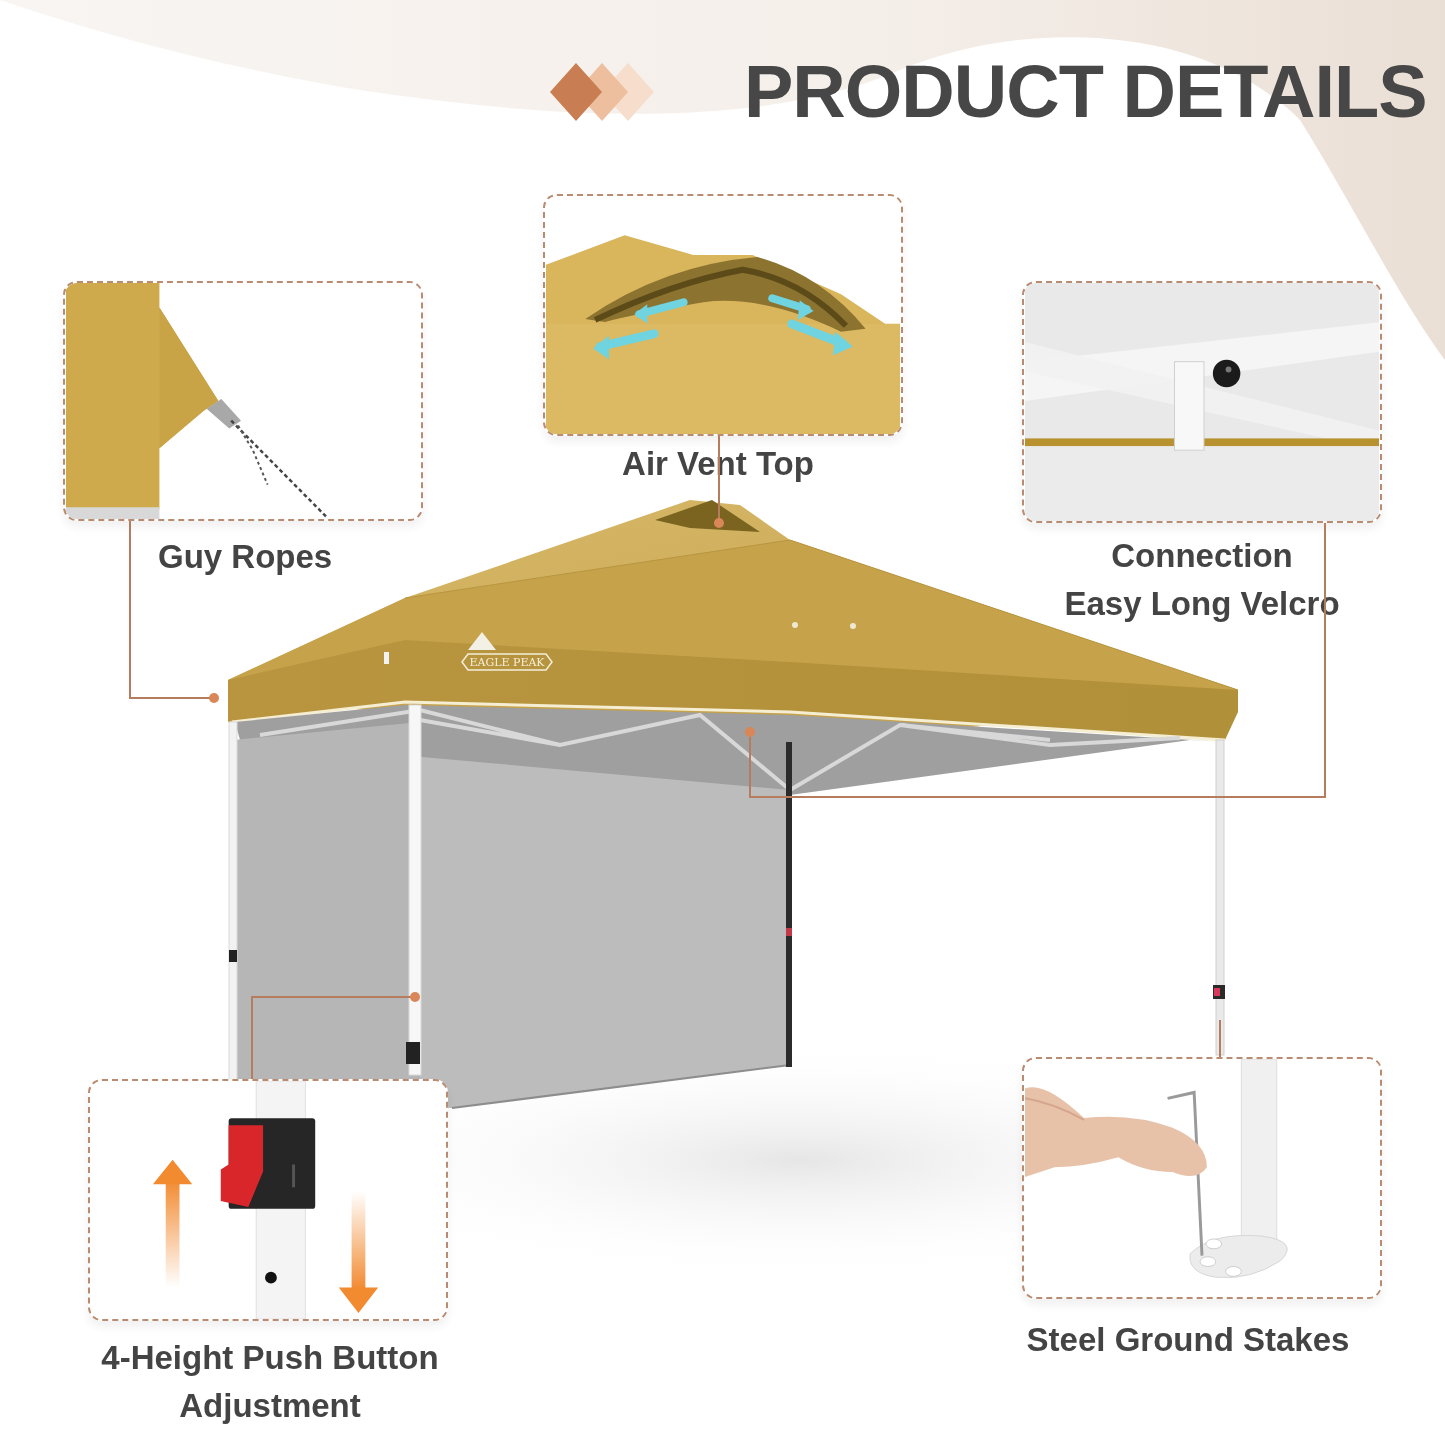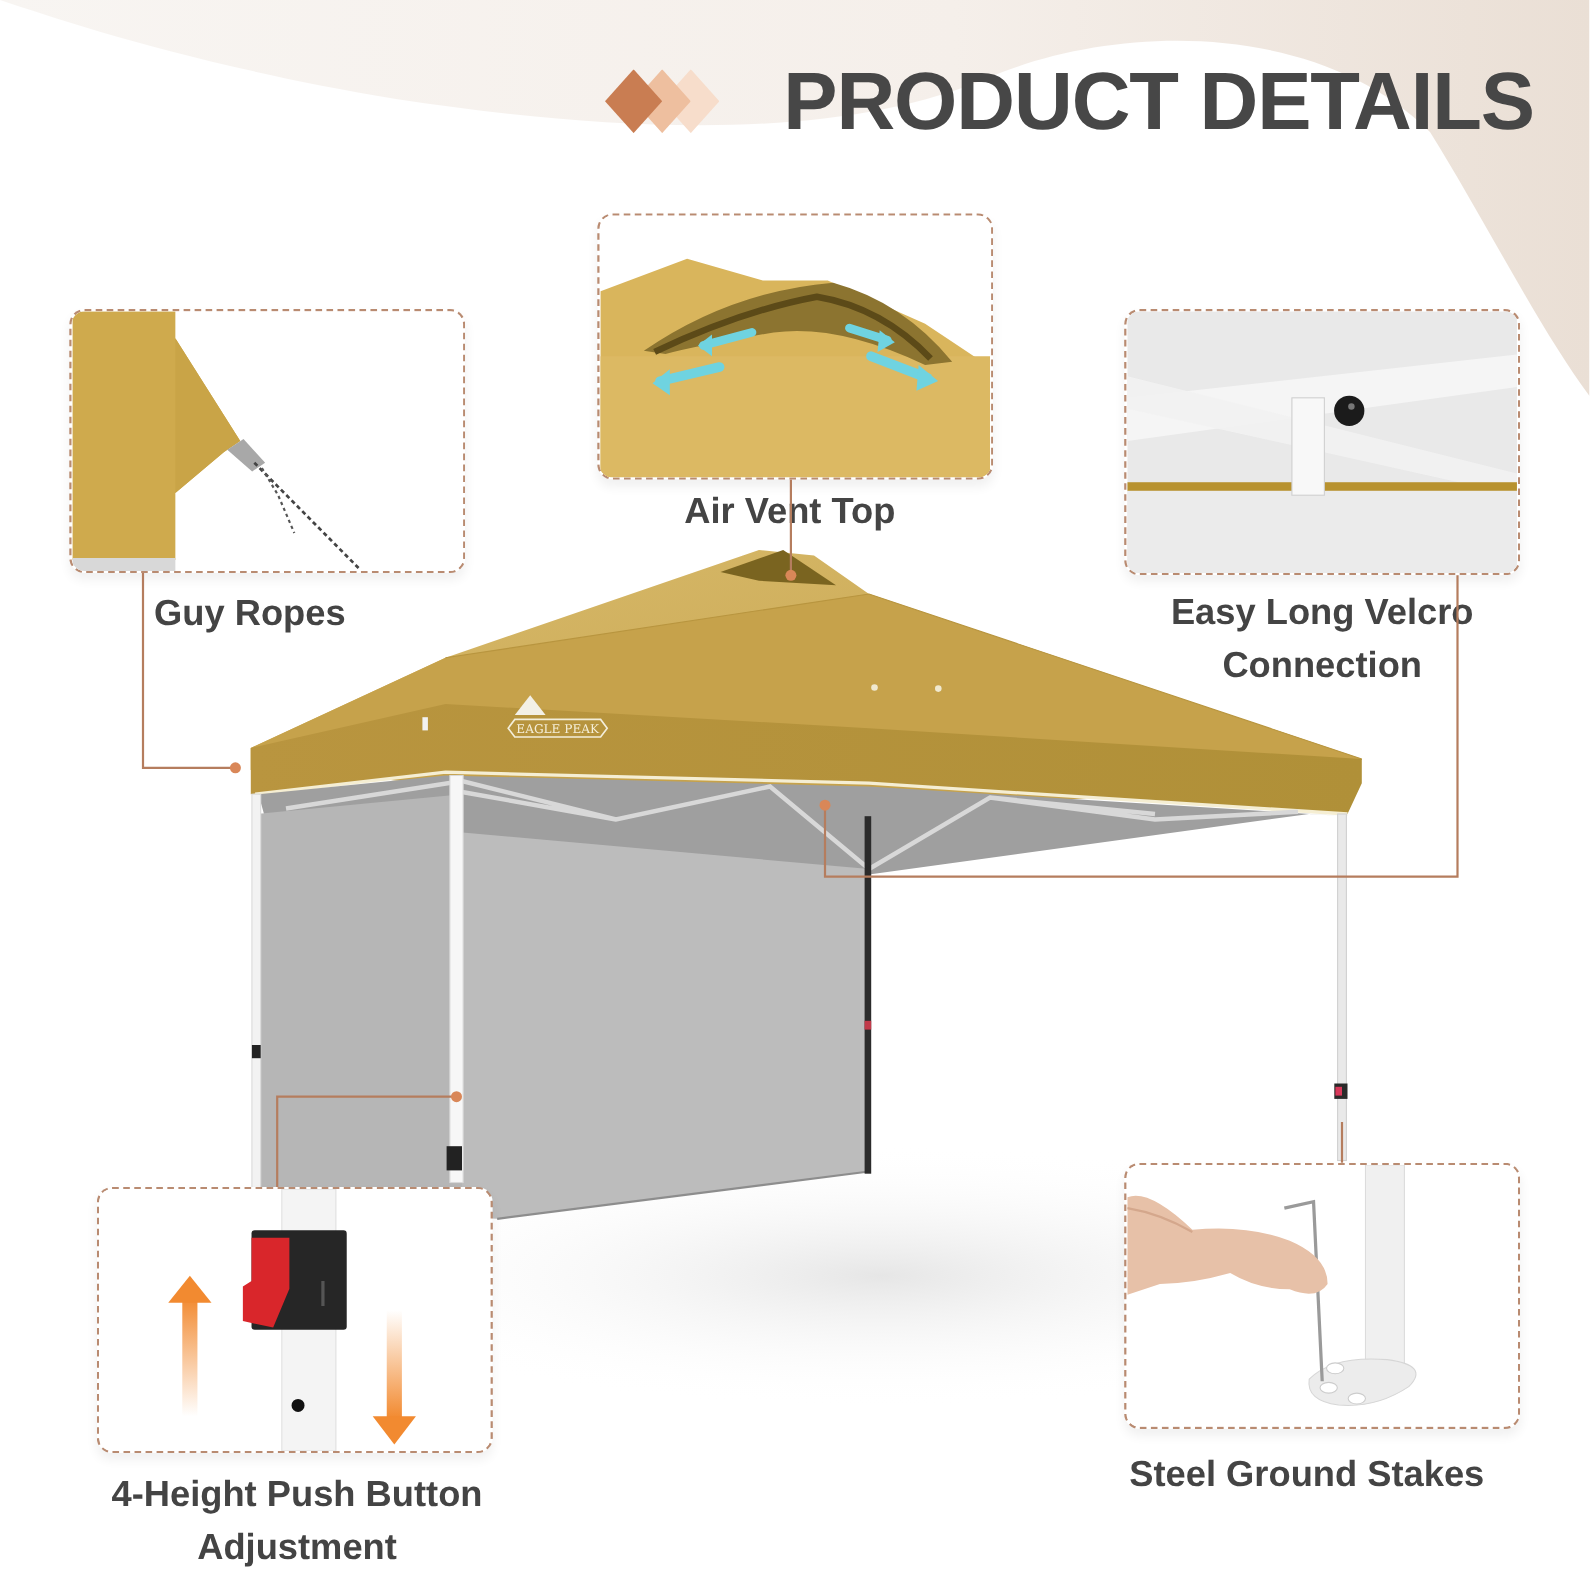--- a/index.html
+++ b/index.html
@@ -4,21 +4,21 @@
 <style>
   * { box-sizing: border-box; margin: 0; padding: 0; }
   html, body { width: 1445px; height: 1432px; background: #ffffff; overflow: hidden; }
   body { position: relative; font-family: "DejaVu Sans", "Liberation Sans", sans-serif; }
 
   .bg-wave { position: absolute; left: 0; top: 0; width: 1445px; height: 420px; z-index: 0; }
 
   .title-wrap { position: absolute; left: 550px; top: 52px; height: 80px; display: flex; align-items: center; z-index: 3; }
   .diamonds { position: relative; width: 120px; height: 70px; margin-right: 42px; }
   .diamonds span { position: absolute; top: 6px; width: 52px; height: 58px; clip-path: polygon(50% 0, 100% 50%, 50% 100%, 0 50%); }
-  .title { font-family: "Liberation Sans", sans-serif; font-weight: 700; font-size: 74px; letter-spacing: -1px; color: #474747; line-height: 1; }
+  .title { font-family: "Liberation Sans", sans-serif; font-weight: 700; font-size: 74px; letter-spacing: -1px; color: #474747; line-height: 1; margin-left: 32px; }
 
   .callout { position: absolute; border: 2.5px dashed #b98b71; border-radius: 14px; background: #fff; overflow: hidden; z-index: 3; box-shadow: 0 6px 10px rgba(0,0,0,0.06); }
   .callout svg { display: block; width: 100%; height: 100%; }
 
   .label { position: absolute; font-family: Liberation Sans, sans-serif; font-weight: 700; font-size: 33px; color: #444444; text-align: center; line-height: 1.45; z-index: 4; white-space: nowrap; }
 
   .connectors { position: absolute; left: 0; top: 0; width: 1445px; height: 1432px; z-index: 5; pointer-events: none; }
   .scene { position: absolute; left: 0; top: 0; width: 1445px; height: 1432px; z-index: 1; }
 </style>
 </head>
@@ -123,37 +123,37 @@
   <svg viewBox="0 0 360 240">
     <rect x="0" y="0" width="360" height="240" fill="#ffffff"></rect>
     <path d="M0 0 L95 0 L95 25 L155 120 L140 130 L95 168 L95 230 L0 230 Z" fill="#cfaa4d"></path>
     <path d="M95 25 L155 120 L140 130 L95 168 Z" fill="#c9a447"></path>
     <path d="M0 228 L95 228 L95 240 L0 240 Z" fill="#d8d8d8"></path>
     <path d="M143 128 L158 118 L178 140 L166 148 Z" fill="#a8a8a8"></path>
     <path d="M168 140 L265 238" stroke="#444" stroke-width="2.5" stroke-dasharray="4 3"></path>
     <path d="M175 145 L190 170 L205 205" stroke="#555" stroke-width="2" stroke-dasharray="3 3" fill="none"></path>
   </svg>
 </div>
-<div class="label" style="left:130px;top:533px;width:220px;text-align:left;padding-left:10px;">Guy Ropes</div>
+<div class="label" style="left:148px;top:533px;width:220px;text-align:left;padding-left:10px;">Guy Ropes</div>
 
 <div class="callout" style="left:1022px;top:281px;width:360px;height:242px;">
   <svg viewBox="0 0 360 242">
     <rect x="0" y="0" width="360" height="242" fill="#e9e9e9"></rect>
     <path d="M0 80 L360 40 L360 70 L0 120 Z" fill="#f5f5f5"></path>
     <path d="M0 60 L360 150 L360 170 L0 90 Z" fill="#f2f2f2" opacity="0.9"></path>
     <rect x="0" y="158" width="360" height="8" fill="#b8922f"></rect>
     <rect x="0" y="166" width="360" height="76" fill="#ebebeb"></rect>
     <rect x="152" y="80" width="30" height="90" fill="#f8f8f8" stroke="#cfcfcf"></rect>
     <circle cx="205" cy="92" r="14" fill="#1b1b1b"></circle>
     <circle cx="207" cy="88" r="3" fill="#777"></circle>
   </svg>
 </div>
 <div class="label" style="left:1022px;top:532px;width:360px;">
+  <div>Connection</div>
   <div>Easy Long Velcro</div>
-  <div>Connection</div>
 </div>
 
 <div class="callout" style="left:88px;top:1079px;width:360px;height:242px;">
   <svg viewBox="0 0 360 242">
     <defs>
       <linearGradient id="upArrow" x1="0" y1="1" x2="0" y2="0">
         <stop offset="0" stop-color="#ffffff"></stop>
         <stop offset="1" stop-color="#f28a30"></stop>
       </linearGradient>
       <linearGradient id="downArrow" x1="0" y1="0" x2="0" y2="1">

